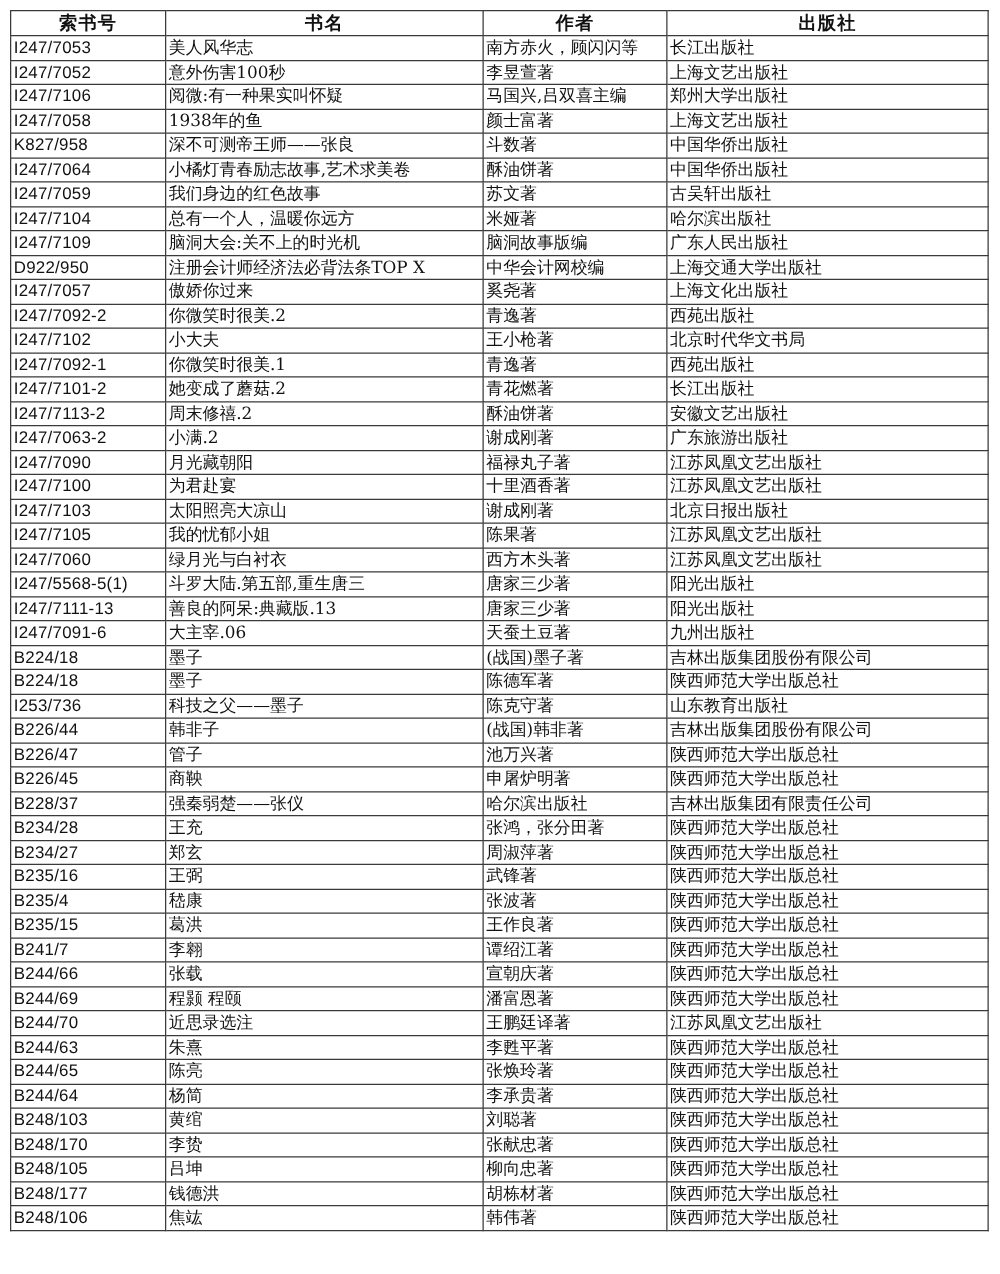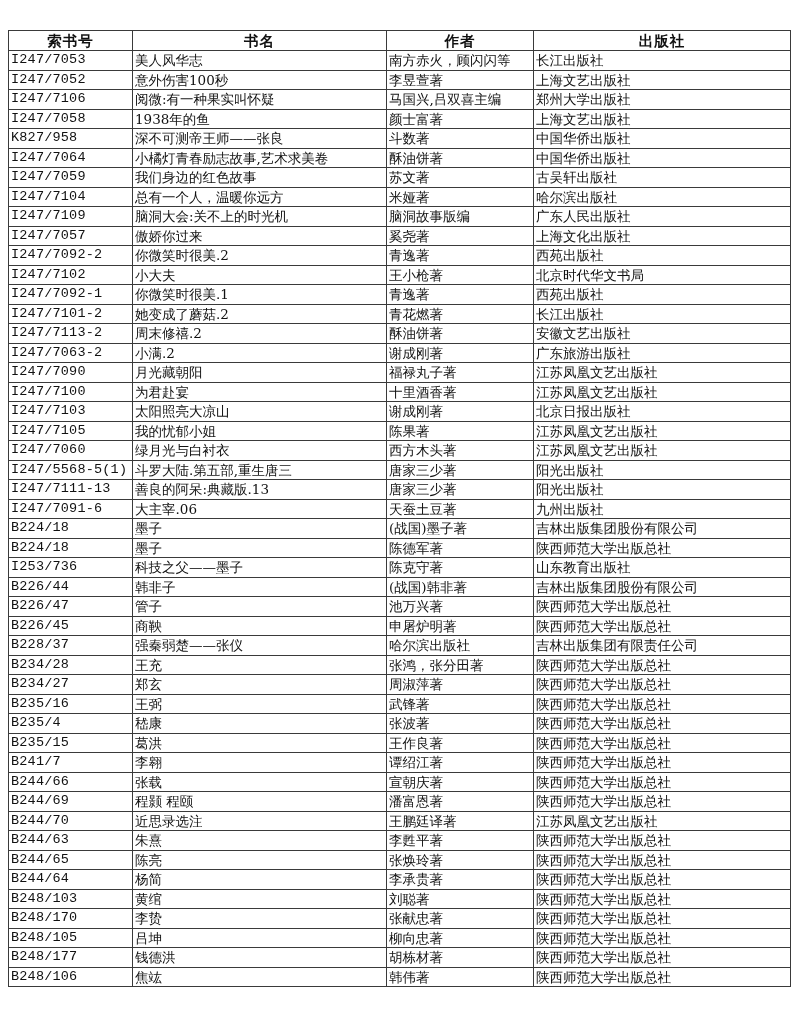--- a/index.html
+++ b/index.html
@@ -26,22 +26,22 @@
     text-align: left;
     vertical-align: middle;
   }
   .sheet th {
     font-weight: bold;
     text-align: center;
     font-size: 14.5px;
     height: 19px;
     letter-spacing: 1px;
   }
-  .sheet td.callno { font-family: Liberation Mono, monospace; letter-spacing: 0.2px; }
-  .sheet { border: 1.5px solid #222; margin-top: 22px; }
+  .sheet td.callno { font-family: Liberation Sans, sans-serif; letter-spacing: 0.2px; }
+  .sheet { border: 1.5px solid #222; }
 </style>
 </head>
 <body>
 
 <table class="sheet">
   <colgroup>
     <col class="c1">
       <col class="c2">
       <col class="c3">
       <col class="c4">
@@ -103,20 +103,26 @@
         <td>米娅著</td>
         <td>哈尔滨出版社</td>
       </tr>
       <tr>
         <td class="callno">I247/7109</td>
         <td>脑洞大会:关不上的时光机</td>
         <td>脑洞故事版编</td>
         <td>广东人民出版社</td>
       </tr>
       <tr>
+        <td class="callno">D922/950</td>
+        <td>注册会计师经济法必背法条TOP X</td>
+        <td>中华会计网校编</td>
+        <td>上海交通大学出版社</td>
+      </tr>
+      <tr>
         <td class="callno">I247/7057</td>
         <td>傲娇你过来</td>
         <td>奚尧著</td>
         <td>上海文化出版社</td>
       </tr>
       <tr>
         <td class="callno">I247/7092-2</td>
         <td>你微笑时很美.2</td>
         <td>青逸著</td>
         <td>西苑出版社</td>

